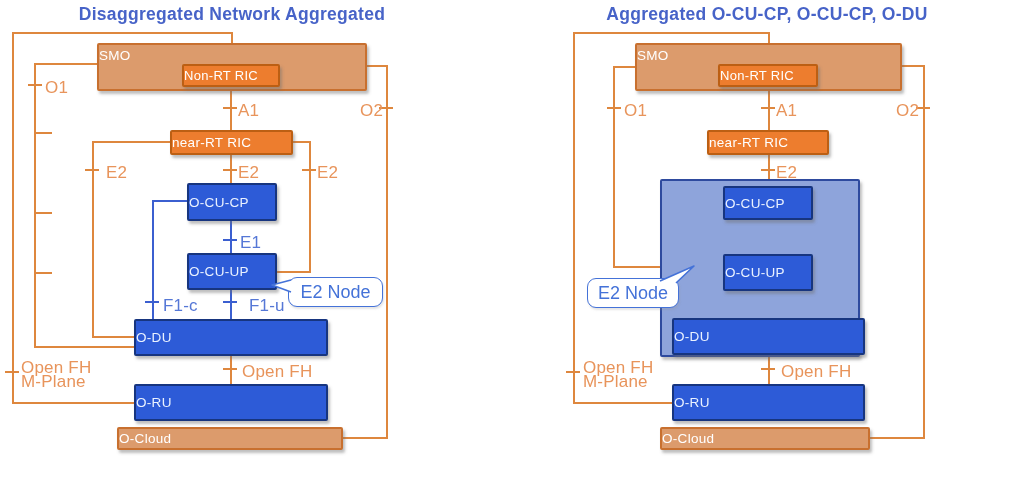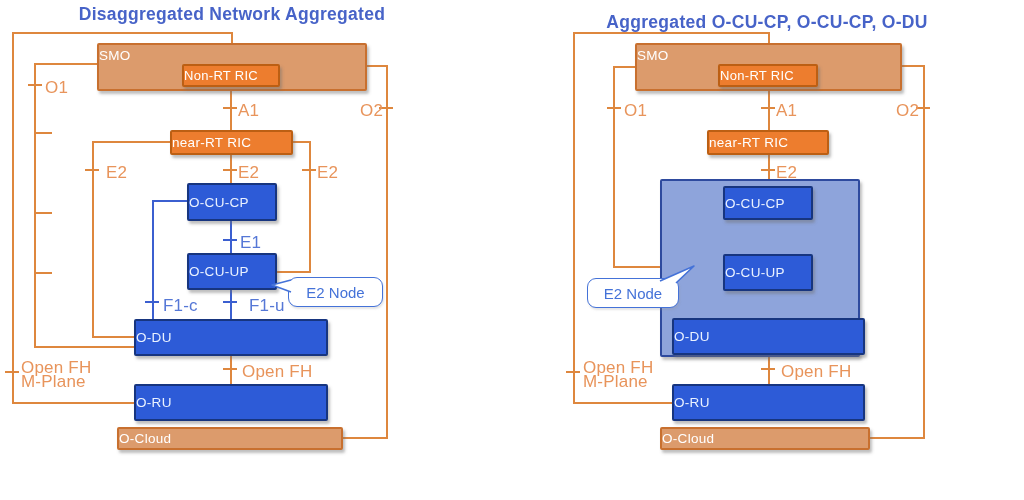--- a/index.html
+++ b/index.html
@@ -18,21 +18,21 @@
   .lb{color:#5577D6;}
   .box{position:absolute;display:flex;align-items:center;justify-content:flex-start;
        border-radius:2px;color:#fff;font-size:13.5px;letter-spacing:.3px;
        box-shadow:2px 3px 3px rgba(110,110,110,.45);box-sizing:border-box;}
   .tan{background:#DC9B6C;border:2px solid #C8702F;}
   .orn{background:#ED7D2E;border:2px solid #BC5F13;}
   .blu{background:#2D5BD7;border:2px solid #17357F;color:#EAF2FF;}
   .agg{background:#8EA4DB;border:2px solid #2E4A9E;}
   .smo{align-items:flex-start;padding-top:3px;}
   .bubble{position:absolute;background:#fff;border:1.6px solid #4472D8;border-radius:9px;
-          display:flex;align-items:center;justify-content:center;color:#4472D8;font-size:15px;
+          display:flex;align-items:center;justify-content:center;color:#4472D8;font-size:18px;
           box-shadow:1px 2px 2px rgba(150,150,150,.25);box-sizing:border-box;z-index:5;}
   .tail{position:absolute;z-index:6;}
   .arrow-down{position:absolute;width:0;height:0;border-left:4px solid transparent;
               border-right:4px solid transparent;border-top:7px solid #C3601A;}
   .brand{position:absolute;font-size:16px;font-weight:700;color:#3E63C4;letter-spacing:.2px;}
 </style>
 </head>
 <body>
 
 <div id="canvas">
@@ -123,21 +123,21 @@
     <span>O-Cloud</span>
   </div>
 
   <div class="bubble" style="left:288px;top:277px;width:95px;height:30px;">
     <span>E2 Node</span>
   </div>
   <svg class="tail" style="left:270px;top:277px;" width="24" height="18" viewBox="0 0 24 18">
     <path d="M21,3 L2,8 L21,15" fill="#ffffff" stroke="#4472D8" stroke-width="1.6" stroke-linejoin="round"></path>
   </svg>
 
-  <div class="title" style="left:597px;top:4px;width:340px;margin-top:8px;">Aggregated O-CU-CP, O-CU-CP, O-DU</div>
+  <div class="title" style="left:597px;top:4px;width:340px;">Aggregated O-CU-CP, O-CU-CP, O-DU</div>
 
   <div class="ln o" style="left:573px;top:32px;width:197px;height:2px;"></div>
   <div class="ln o" style="left:768px;top:32px;width:2px;height:12px;"></div>
   <div class="ln o" style="left:573px;top:32px;width:2px;height:372px;"></div>
   <div class="ln o" style="left:573px;top:402px;width:100px;height:2px;"></div>
 
   <div class="ln o" style="left:613px;top:66px;width:23px;height:2px;"></div>
   <div class="ln o" style="left:613px;top:66px;width:2px;height:202px;"></div>
   <div class="ln o" style="left:613px;top:266px;width:48px;height:2px;"></div>
 

